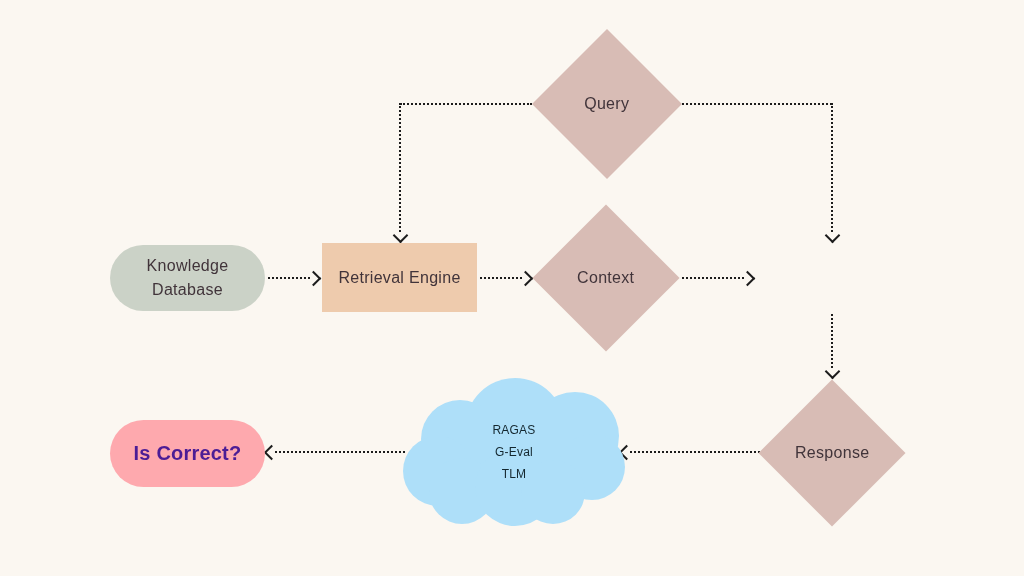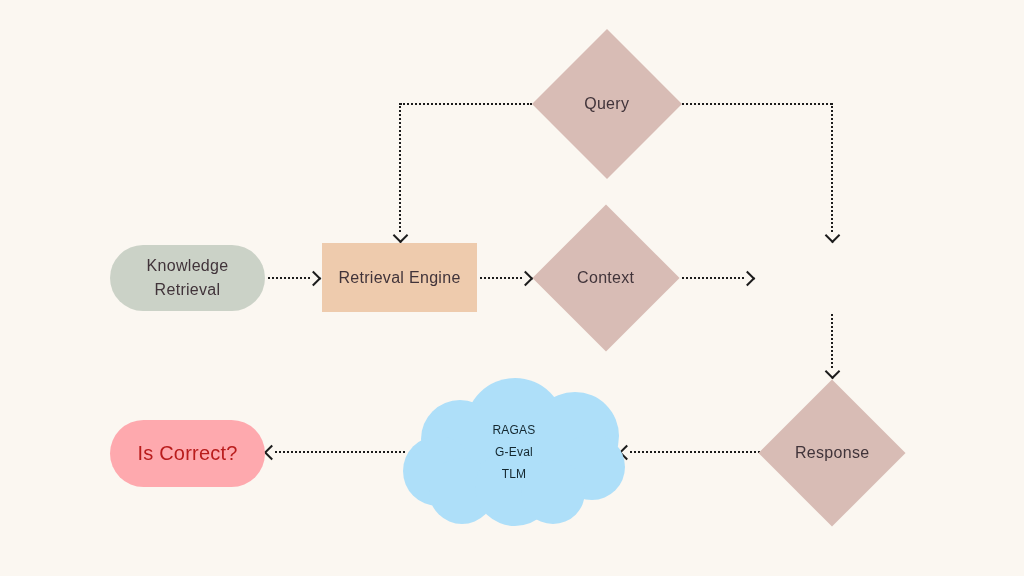--- a/index.html
+++ b/index.html
@@ -11,21 +11,21 @@
     position:relative;width:1024px;height:576px;background:var(--bg);
     font-family:"Liberation Sans",sans-serif;overflow:hidden;
   }
   .node{position:absolute;display:flex;align-items:center;justify-content:center;
         color:var(--text);font-size:16px;letter-spacing:.3px;text-align:center;}
   .diamond{transform:rotate(45deg);background:var(--diamond);}
   .diamond .lbl{transform:rotate(-45deg);white-space:nowrap;}
   .rect{background:var(--rect);}
   .pill{border-radius:40px;}
   .pill-green{background:var(--pillGreen);white-space:pre-line;line-height:24px;}
-  .pill-pink{background:var(--pillPink);font-size:20px;font-weight:400;color:#b91c1c;letter-spacing:.2px;}
+  .pill-pink{background:var(--pillPink);font-size:20px;font-weight:700;color:#4c1d95;letter-spacing:.2px;}
   .hline{position:absolute;height:0;border-top:2px dotted var(--line);}
   .vline{position:absolute;width:0;border-left:2px dotted var(--line);}
   .head{position:absolute;width:9px;height:9px;
         border-right:2px solid var(--line);border-bottom:2px solid var(--line);}
   .head.right{transform:rotate(-45deg);}
   .head.down{transform:rotate(45deg);}
   .head.left{transform:rotate(135deg);}
   .cloud{position:absolute;}
   .cloud .puff{position:absolute;background:var(--cloud);border-radius:50%;}
   .cloud .cloud-text{position:absolute;inset:0;z-index:2;display:flex;flex-direction:column;
@@ -62,21 +62,21 @@
 
   <div class="hline" style="left:275px;top:451px;width:130px;"></div>
   <div class="head left" style="left:266px;top:447px;"></div>
 
   <div class="node diamond" style="left:554px;top:51px;width:106px;height:106px;">
     <span class="lbl">Query</span>
   </div>
 
   <div class="node pill pill-green" style="left:110px;top:245px;width:155px;height:66px;">
     <span style="white-space:pre-line;">Knowledge
-Retrieval</span>
+Database</span>
   </div>
 
   <div class="node rect" style="left:322px;top:243px;width:155px;height:69px;">
     <span>Retrieval Engine</span>
   </div>
 
   <div class="node diamond" style="left:554px;top:226px;width:104px;height:104px;">
     <span class="lbl">Context</span>
   </div>
 

